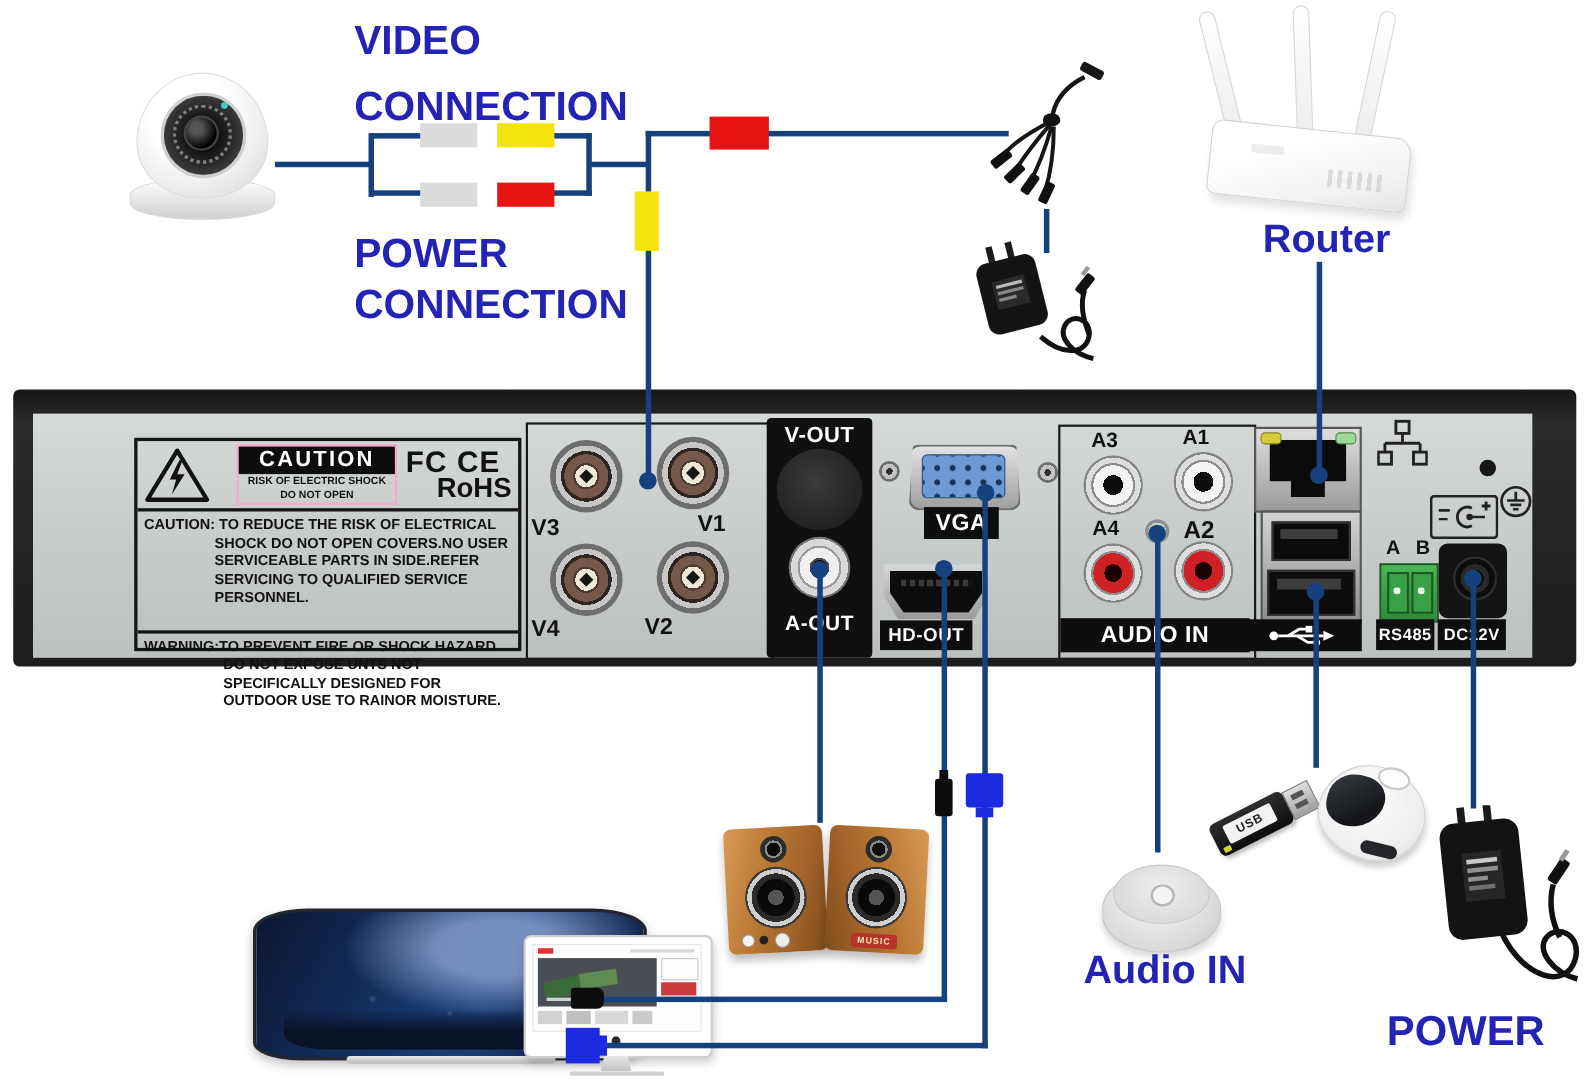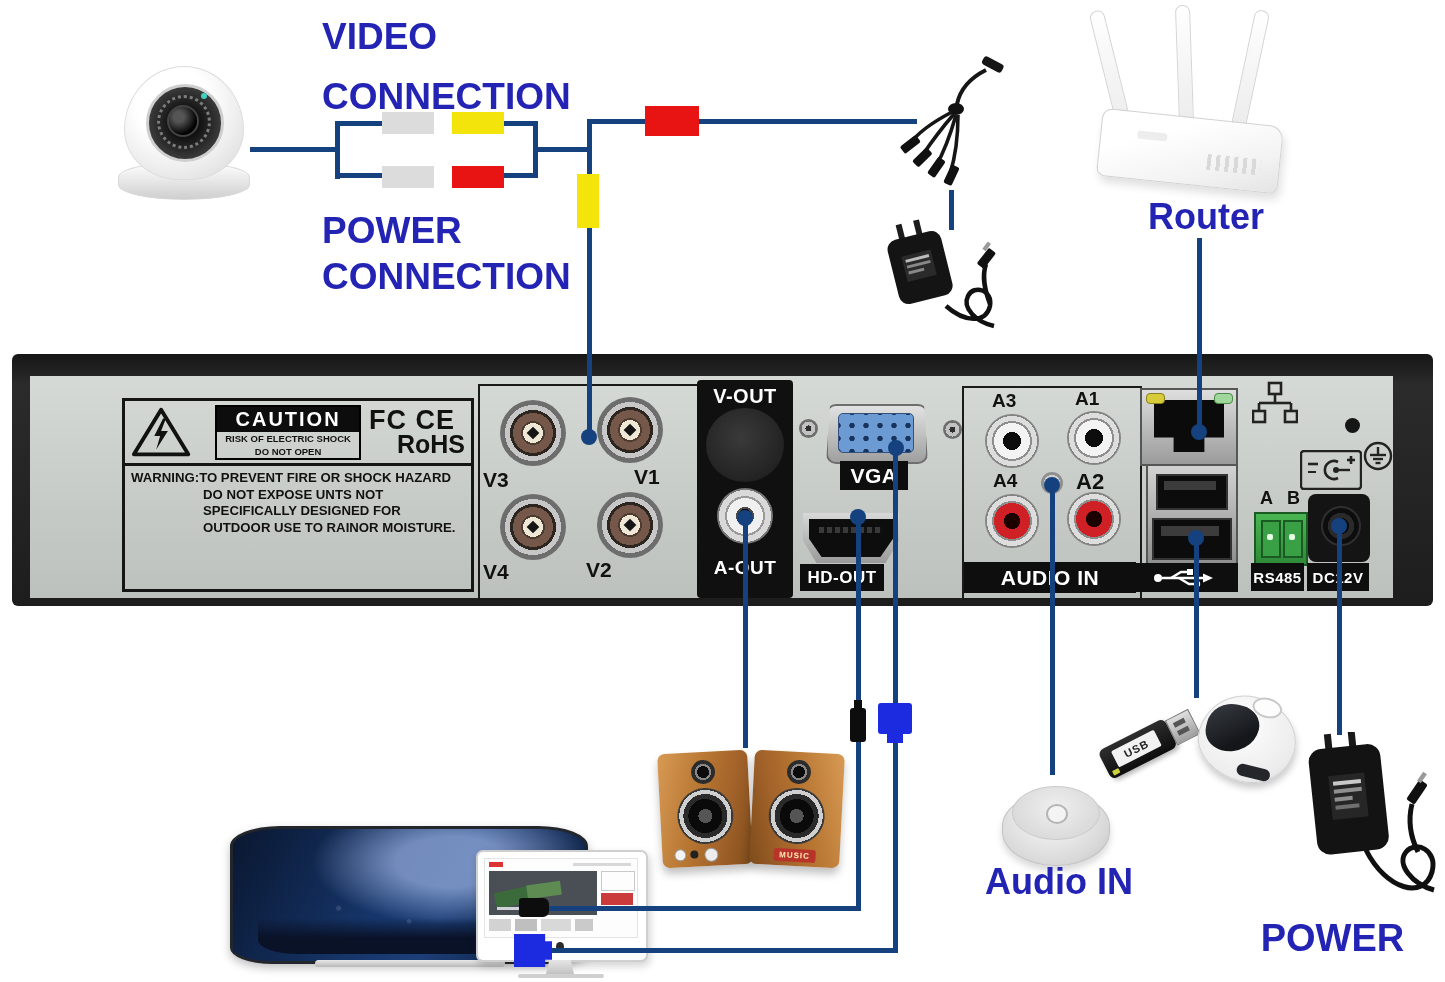--- a/index.html
+++ b/index.html
@@ -22,29 +22,29 @@
   .bnc::after{content:"";position:absolute;left:50%;top:50%;width:9px;height:9px;background:#151515;transform:translate(-50%,-50%) rotate(45deg);}
   
   .rca{position:absolute;width:54px;height:54px;border-radius:50%;z-index:4;}
   .rca.w{background:radial-gradient(circle,#0d0d0d 0 9px,#f3f3f3 9px 18px,#8e8e8e 18px 20px,#dddddd 20px 25px,#838383 25px 27px);}
   .rca.r{background:radial-gradient(circle,#1c0000 0 8px,#cf2026 8px 18px,#8e8e8e 18px 20px,#dddddd 20px 25px,#838383 25px 27px);}
   .screw{position:absolute;border-radius:50%;background:radial-gradient(circle,#2e2e2e 0 3px,#c2c2c2 3px 7px,#6e6e6e 7px 10px);z-index:4;}
   .port-label{position:absolute;color:#111;font-weight:bold;z-index:4;}
   
   .clabel{position:absolute;left:122px;top:398px;width:346px;height:188px;border:3px solid #151515;z-index:3;display:flex;flex-direction:column;color:#111;}
   .crow1{display:flex;align-items:center;padding:3px 6px;height:56px;}
-  .cbox{border:2px solid #000000;width:146px;margin-left:24px;}
+  .cbox{border:2px solid #f9a8d4;width:146px;margin-left:24px;}
   .cbox .cb-top{background:#0d0d0d;color:#fff;font-weight:bold;font-size:20px;text-align:center;letter-spacing:2px;padding:1px 0;}
   .cbox .cb-sub{font-size:9.5px;font-weight:bold;text-align:center;line-height:11px;padding:1px 0;}
   .certs{margin-left:8px;line-height:24px;}
   .certs .c1{font-size:27px;font-weight:bold;letter-spacing:1px;}
   .certs .c2{font-size:25px;font-weight:bold;margin-left:28px;}
   .cpara{border-top:3px solid #151515;flex:1;font-size:13.2px;font-weight:bold;line-height:16.5px;padding:4px 6px 2px 6px;}
   .indent1{text-indent:-64px;padding-left:70px;}
-  .indent2{text-indent:-72px;padding-left:78px;}
+  .indent2{text-indent:-72px;padding-left:78px;margin-top:19px;}
   
   .spk{position:absolute;width:90px;height:114px;border-radius:7px;background:linear-gradient(105deg,#d79a54 0%,#b5743０ 45%,#a2622a 70%,#7e4c1b 100%);background:linear-gradient(105deg,#d79a54 0%,#b57430 45%,#a2622a 70%,#7e4c1b 100%);z-index:5;box-shadow:0 6px 8px rgba(0,0,0,.25);}
   .tweeter{position:absolute;width:24px;height:24px;border-radius:50%;background:radial-gradient(circle,#0c0c0c 0 6px,#888 6px 8px,#2c2c2c 8px 12px);}
   .woofer{position:absolute;width:56px;height:56px;border-radius:50%;background:radial-gradient(circle,#555 0 7px,#0a0a0a 7px 17px,#2a2a2a 17px 22px,#cfcfcf 22px 26px,#3a3a3a 26px 28px);}
   
   .flexc{display:flex;align-items:center;justify-content:center;}
 </style>
 </head>
 <body>
 
@@ -143,20 +143,21 @@
       <div class="cbox">
         <div class="cb-top">CAUTION</div>
         <div class="cb-sub">RISK OF ELECTRIC SHOCK</div>
         <div class="cb-sub">DO NOT OPEN</div>
       </div>
       <div class="certs">
         <div class="c1"><span>FC</span> <span>CE</span></div>
         <div class="c2">RoHS</div>
       </div>
     </div>
+    <div class="cpara indent1">CAUTION: TO REDUCE THE RISK OF ELECTRICAL SHOCK DO NOT OPEN COVERS.NO USER SERVICEABLE PARTS IN SIDE.REFER SERVICING TO QUALIFIED SERVICE PERSONNEL.</div>
     <div class="cpara indent2">WARNING:TO PREVENT FIRE OR SHOCK HAZARD DO NOT EXPOSE UNTS NOT SPECIFICALLY DESIGNED FOR OUTDOOR USE TO RAINOR MOISTURE.</div>
   </div>
 
   <div class="boxoutline" style="left:478px;top:384px;width:222px;height:212px;"></div>
   <div class="bnc" style="left:500px;top:400px;"></div>
   <div class="bnc" style="left:597px;top:397px;"></div>
   <div class="bnc" style="left:500px;top:494px;"></div>
   <div class="bnc" style="left:597px;top:492px;"></div>
   <div class="port-label" style="left:483px;top:468px;font-size:21px;">V3</div>
   <div class="port-label" style="left:586px;top:465px;font-size:21px;margin-left:48px;">V1</div>

